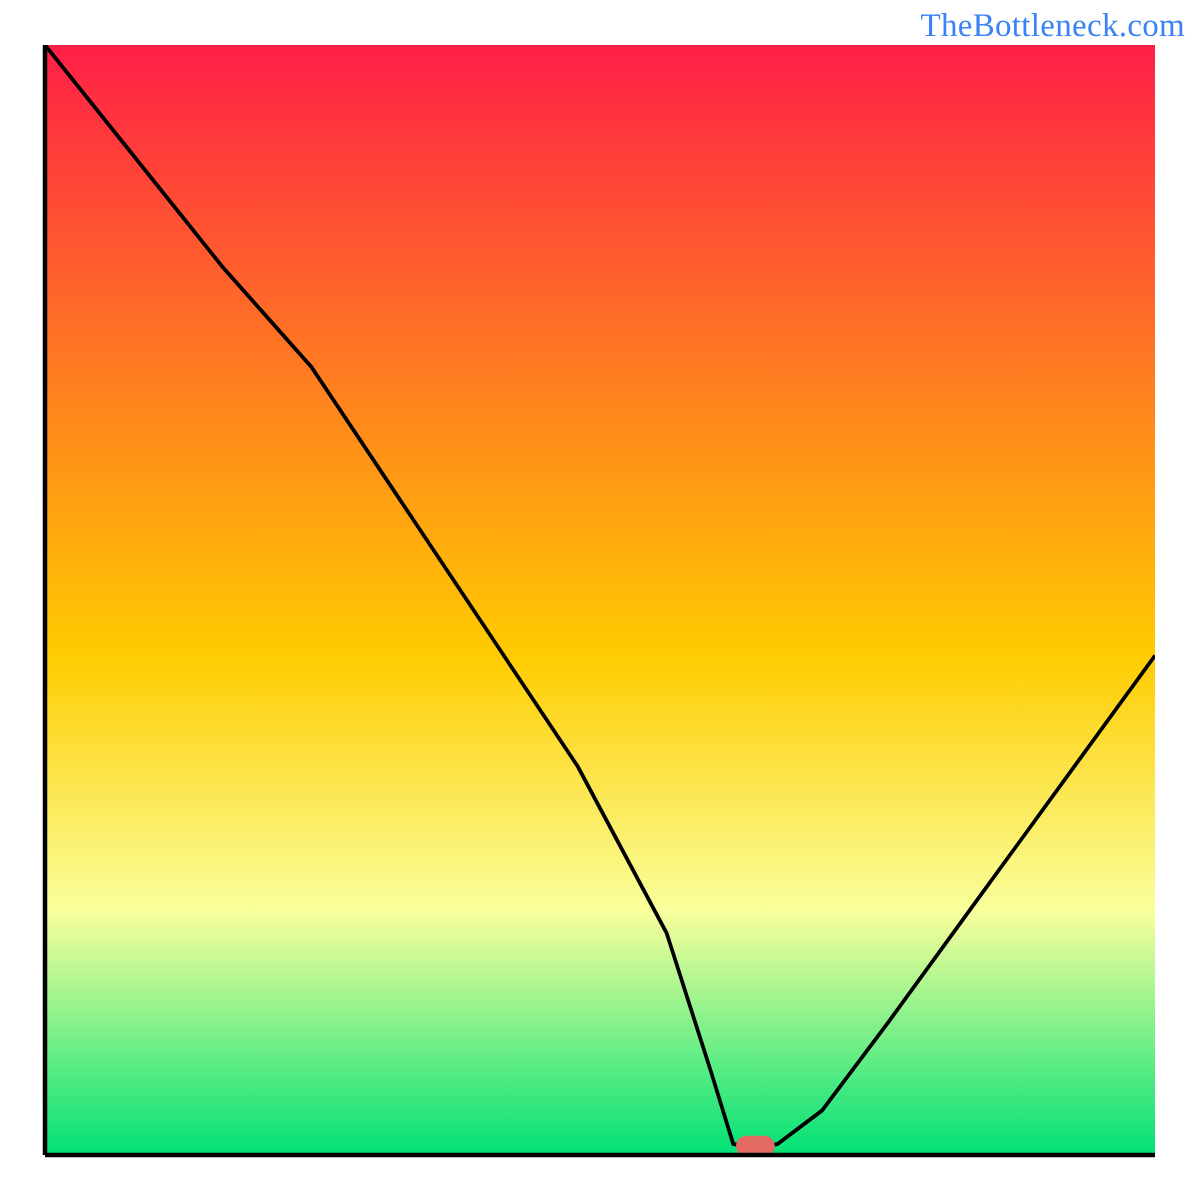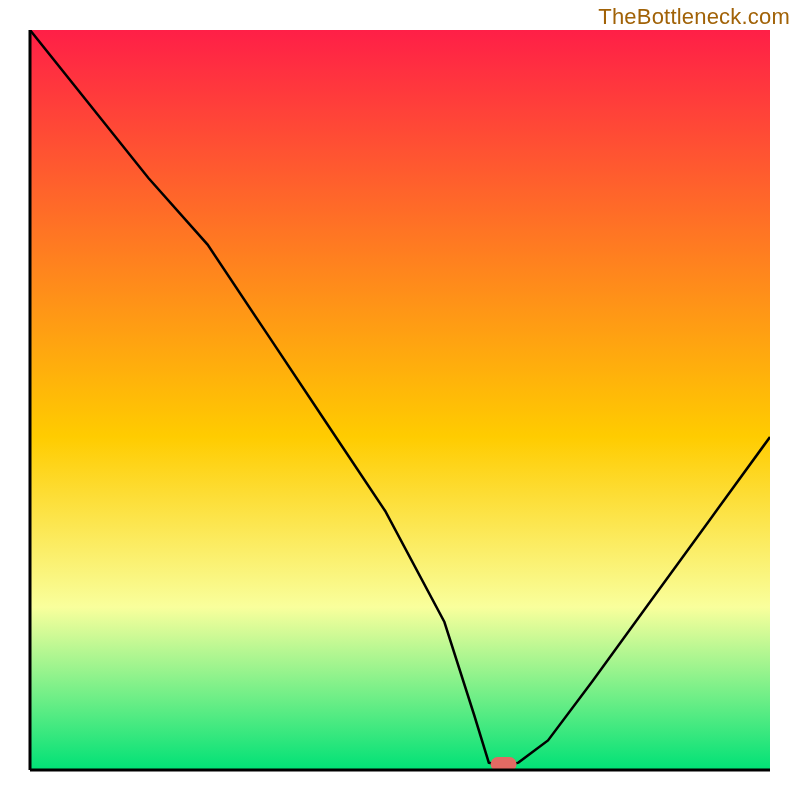--- a/index.html
+++ b/index.html
@@ -15,23 +15,23 @@
     width: 800px;
     height: 800px;
   }
   svg {
     display: block;
   }
   .watermark {
     position: absolute;
     top: 4px;
     right: 10px;
-    font-family: Liberation Sans, sans-serif;
+    font-family: Liberation Serif, serif;
     font-size: 22px;
-    color: #a16207;
+    color: #3b82f6;
     letter-spacing: 0.2px;
   }
 </style>
 </head>
 <body>
 
 <div class="chart-wrap">
 
   <svg id="chart-svg" width="800" height="800" viewBox="0 0 800 800">
     <defs>

